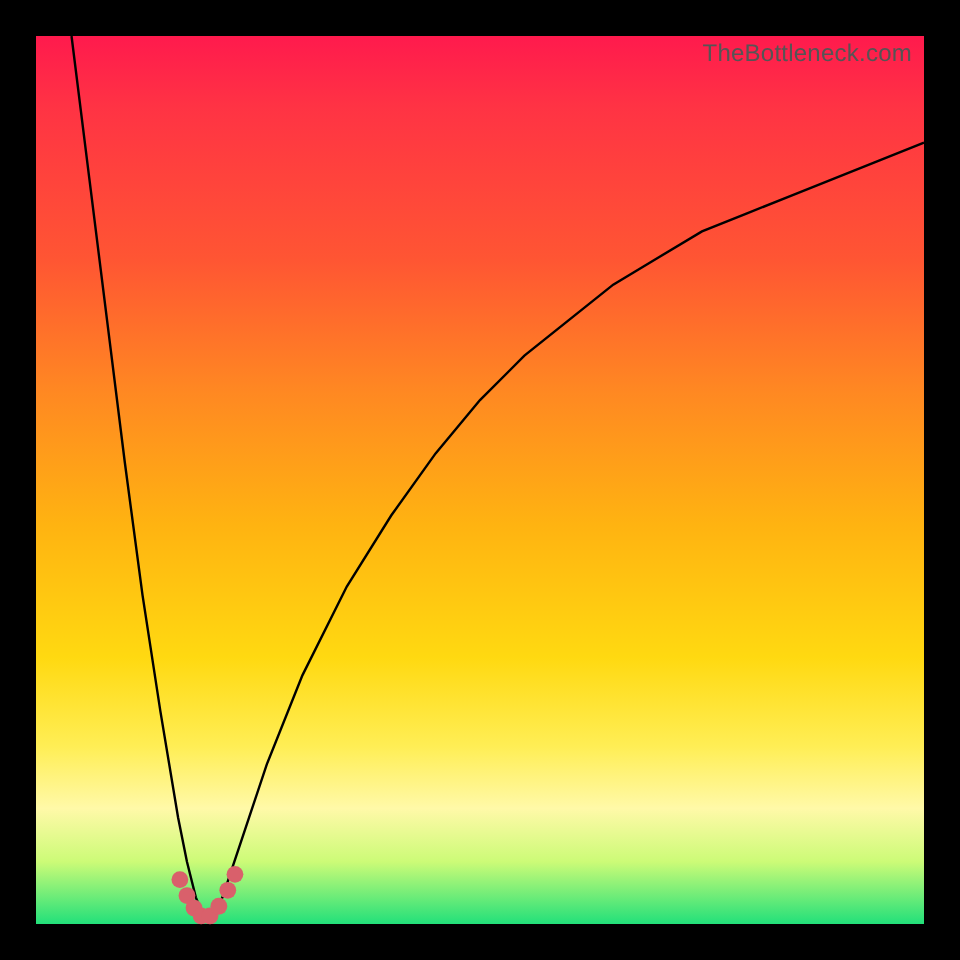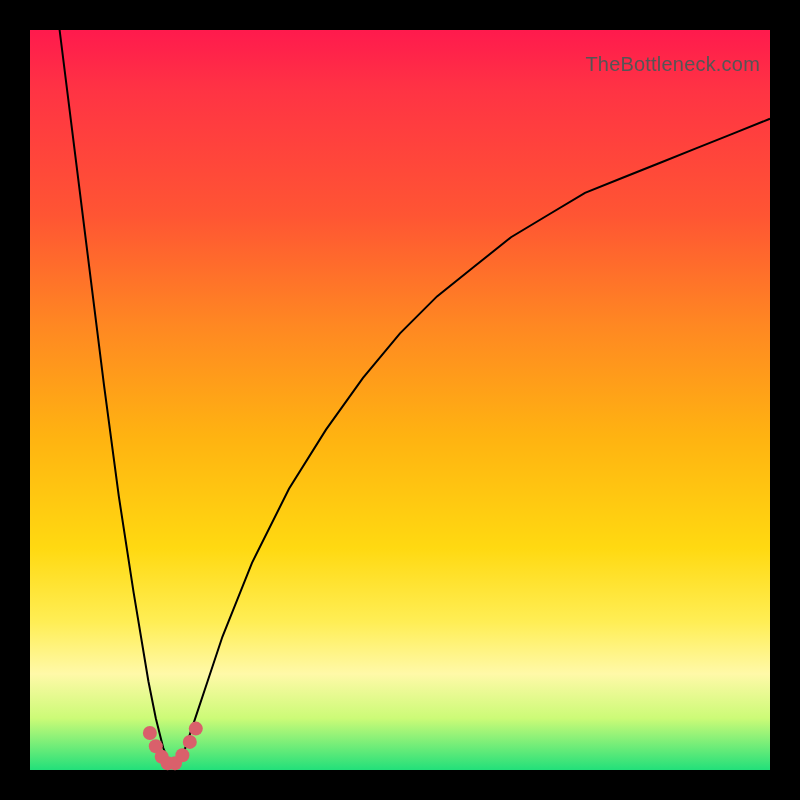--- a/index.html
+++ b/index.html
@@ -33,21 +33,21 @@
       #ffb311 55%,
       #ffd911 70%,
       #ffee55 80%,
       #fff9a8 87%,
       #ccfb77 93%,
       #22e07a 100%
     );
   }
   .attribution {
     position: absolute;
-    top: 23px;
+    top: 4px;
     right: 10px;
     color: #555;
     font-size: 20px;
     font-weight: 500;
     letter-spacing: 0.2px;
   }
   svg.curve {
     position: absolute;
     left: 0;
     top: 0;

